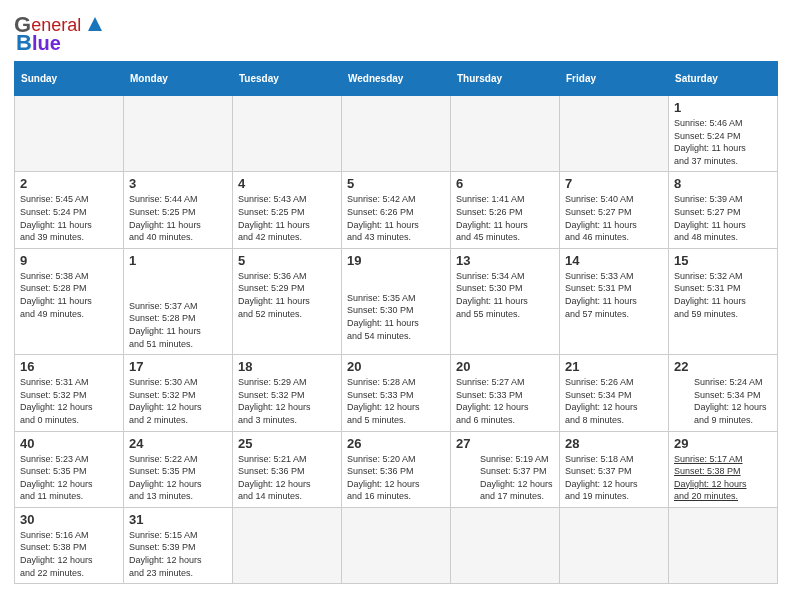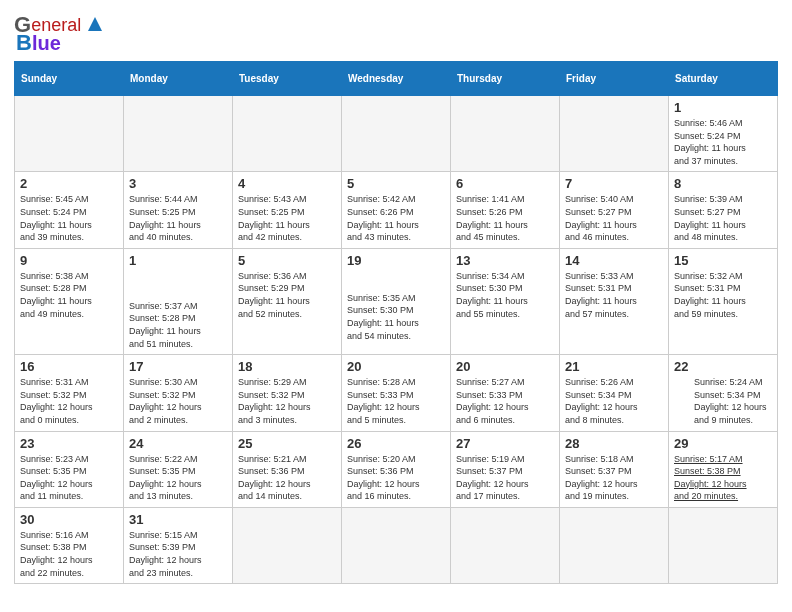--- a/index.html
+++ b/index.html
@@ -310,21 +310,21 @@
           <td>
             <span class="day-number">22</span>
             <div class="day-info" style="white-space: pre-line; margin-left: 20px;">Sunrise: 5:24 AM
 Sunset: 5:34 PM
 Daylight: 12 hours
 and 9 minutes.</div>
           </td>
         </tr>
         <tr>
           <td>
-            <span class="day-number">23</span>
+            <span class="day-number">40</span>
             <div class="day-info" style="white-space: pre-line;">Sunrise: 5:23 AM
 Sunset: 5:35 PM
 Daylight: 12 hours
 and 11 minutes.</div>
           </td>
           <td>
             <span class="day-number">24</span>
             <div class="day-info" style="white-space: pre-line;">Sunrise: 5:22 AM
 Sunset: 5:35 PM
 Daylight: 12 hours
@@ -339,21 +339,21 @@
           </td>
           <td>
             <span class="day-number">26</span>
             <div class="day-info" style="white-space: pre-line;">Sunrise: 5:20 AM
 Sunset: 5:36 PM
 Daylight: 12 hours
 and 16 minutes.</div>
           </td>
           <td>
             <span class="day-number">27</span>
-            <div class="day-info" style="white-space: pre-line;">Sunrise: 5:19 AM
+            <div class="day-info" style="white-space: pre-line; margin-left: 24px;">Sunrise: 5:19 AM
 Sunset: 5:37 PM
 Daylight: 12 hours
 and 17 minutes.</div>
           </td>
           <td>
             <span class="day-number">28</span>
             <div class="day-info" style="white-space: pre-line;">Sunrise: 5:18 AM
 Sunset: 5:37 PM
 Daylight: 12 hours
 and 19 minutes.</div>

